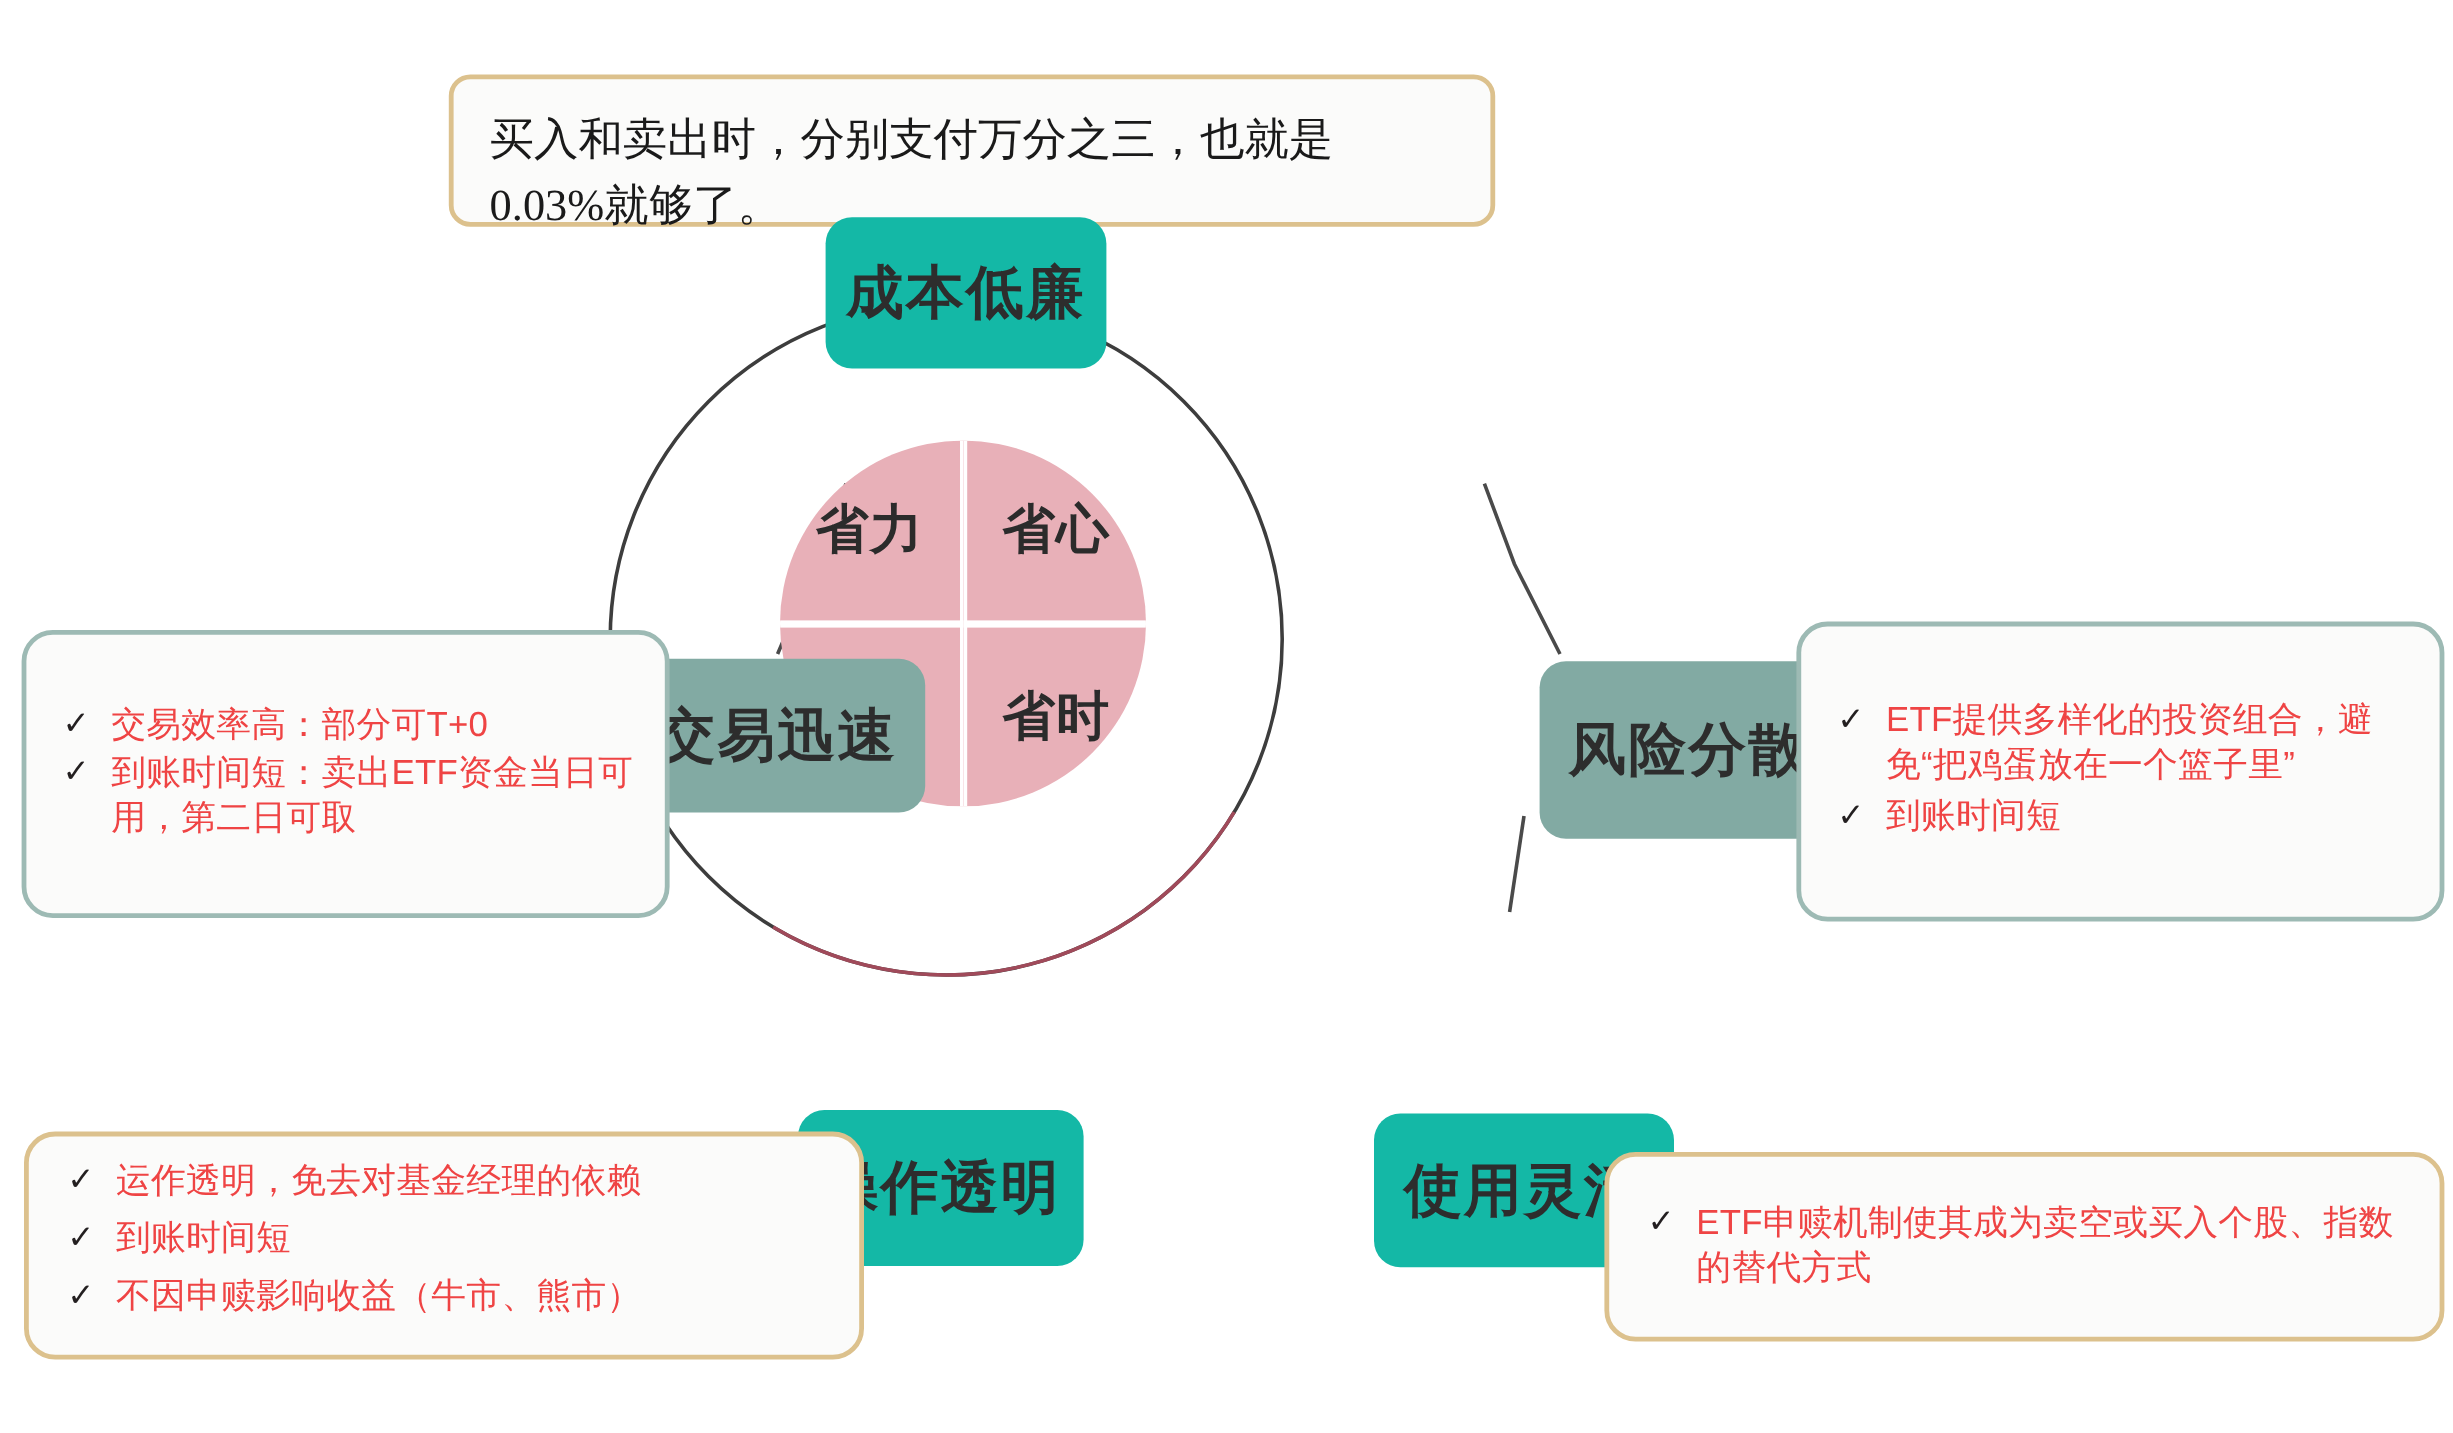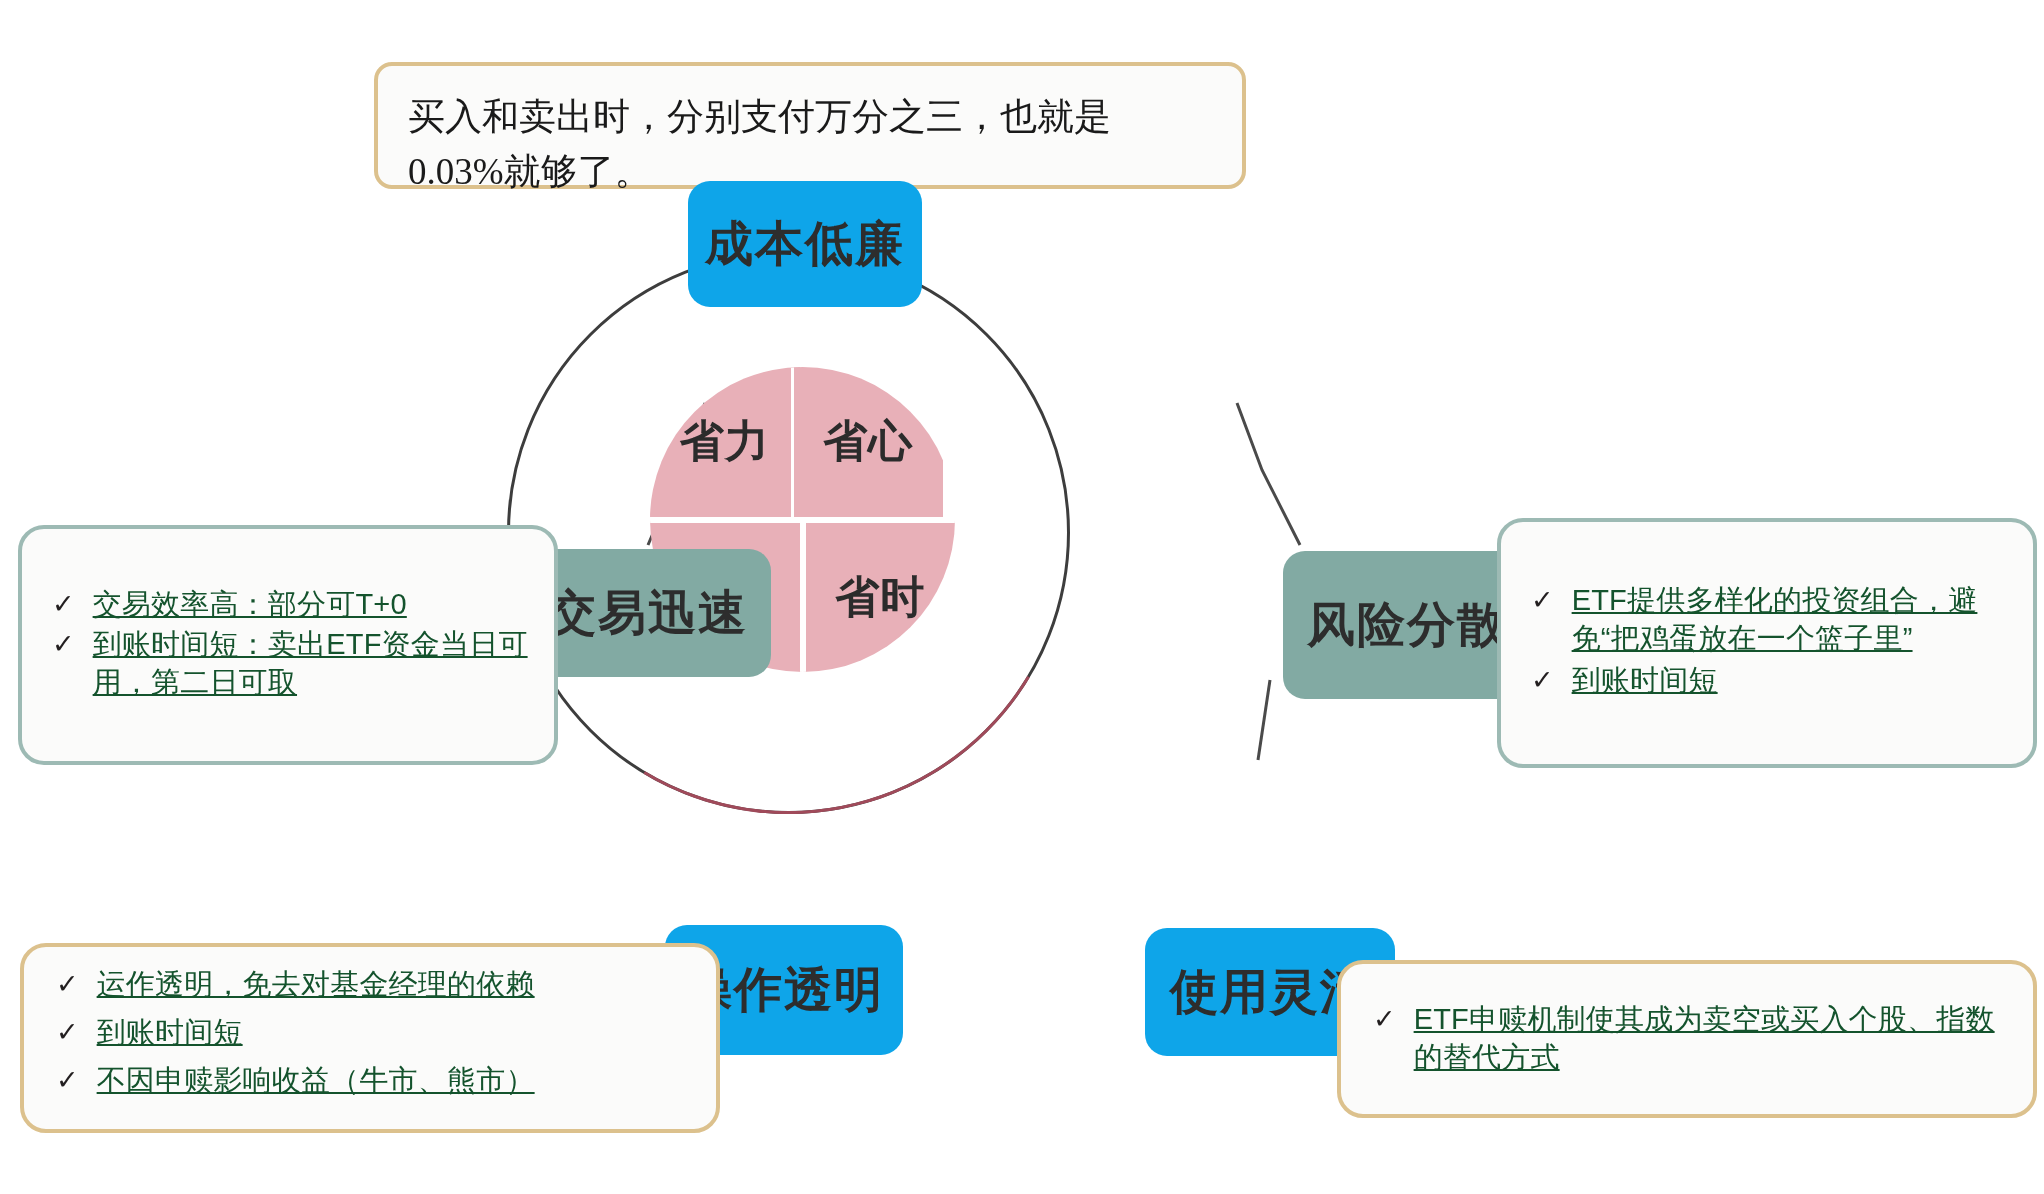--- a/index.html
+++ b/index.html
@@ -36,22 +36,21 @@
     line-height:1.32;
     color:#231f20;
     margin-right:18px;
     font-family:"DejaVu Sans",sans-serif;
   }
   .btext{
     font-size:29px;
     line-height:1.30;
     letter-spacing:.2px;
     font-weight:400;
-    color:#14532d;
-    text-decoration:underline;
+    color:#ef4444;
   }
 
   
   #top-note{
     left:374px;top:62px;width:872px;height:127px;
     padding:24px 46px 0 30px;
     justify-content:flex-start;
     border-radius:18px;
   }
   #top-note .note-text{
@@ -96,39 +95,39 @@
     display:flex;align-items:center;justify-content:center;
     box-sizing:border-box;
   }
   .quad span{
     font-size:44px;
     font-weight:700;
     color:#2b2b2b;
     letter-spacing:1px;
   }
   #q-tl{left:0;top:0;border-right:3px solid #fff;border-bottom:3px solid #fff;font-family:Liberation Serif, serif;}
-  #q-tr{right:12px;top:0;border-left:3px solid #fff;border-bottom:3px solid #fff;}
+  #q-tr{right:0;top:0;border-left:3px solid #fff;border-bottom:3px solid #fff;}
   #q-bl{left:0;bottom:0;border-right:3px solid #fff;border-top:3px solid #fff;}
   #q-br{right:0;bottom:0;border-left:3px solid #fff;border-top:3px solid #fff;}
 
   
   .pill{
     position:absolute;
     display:flex;align-items:center;justify-content:center;
     border-radius:22px;
     box-sizing:border-box;
   }
   .pill span{
     font-size:48px;
     font-weight:700;
     color:#2d2d2d;
     letter-spacing:2px;
     white-space:nowrap;
   }
-  .pill.beige{background:#0ea5e9;}
+  .pill.beige{background:#14b8a6;}
   .pill.teal{background:#82aaa3;}
 
   #pill-cost{left:688px;top:181px;width:234px;height:126px;}
   #pill-risk{left:1283px;top:551px;width:248px;height:148px;}
   #pill-fast{left:525px;top:549px;width:246px;height:128px;}
   #pill-flex{left:1145px;top:928px;width:250px;height:128px;}
   #pill-trans{left:665px;top:925px;width:238px;height:130px;}
 
   
   #box-left{left:18px;top:525px;width:540px;height:240px;padding:22px 26px 22px 30px;}

